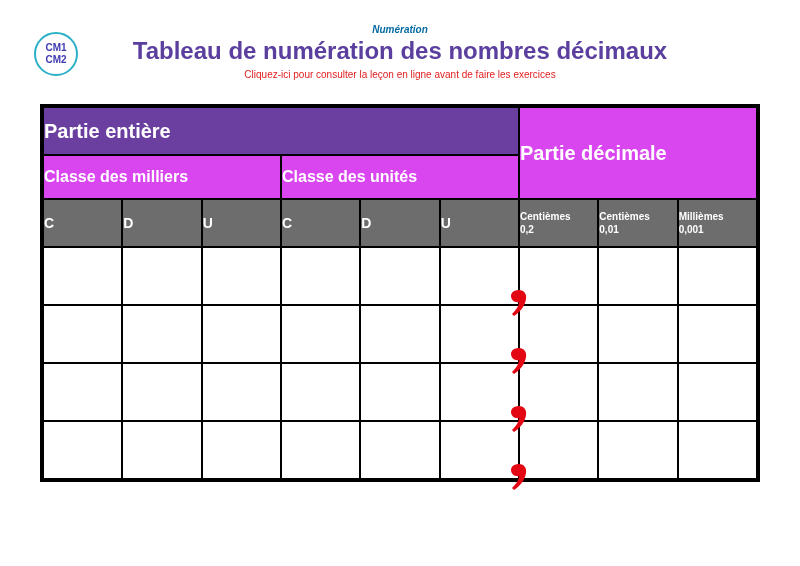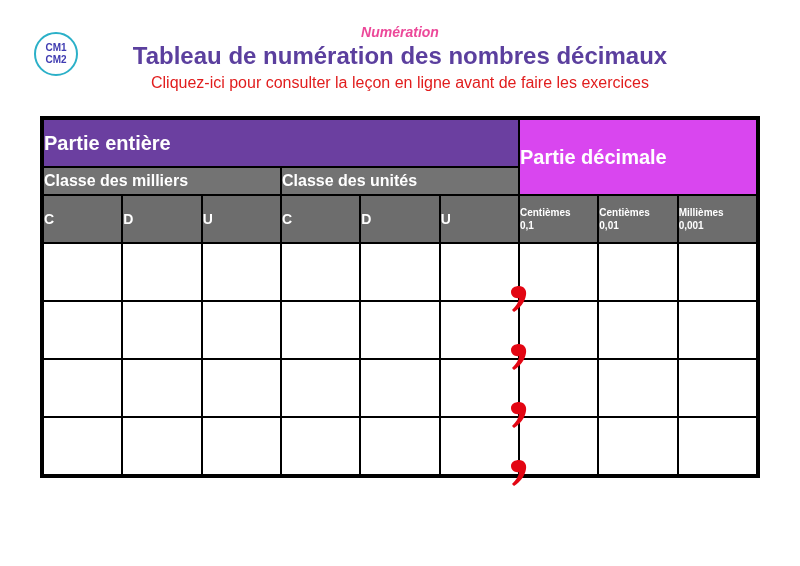--- a/index.html
+++ b/index.html
@@ -25,31 +25,31 @@
     justify-content: center;
     font-size: 10px;
     font-weight: bold;
     color: #3f3bb1;
     line-height: 1.2;
   }
   .header { text-align: center; }
   .supertitle {
     font-style: italic;
     font-weight: bold;
-    font-size: 14px;
-    color: #ec4899;
+    font-size: 10px;
+    color: #0369a1;
   }
   .title {
     font-size: 24px;
     color: #5b3f9e;
     font-weight: 600;
     margin-top: 2px;
   }
   .subtitle {
-    font-size: 16px;
+    font-size: 10px;
     color: #e11d1d;
     margin-top: 4px;
   }
   .table-wrap {
     margin-top: 24px;
     border: 2px solid #000;
   }
   table {
     border-collapse: collapse;
     width: 100%;
@@ -69,25 +69,25 @@
     border-right: 2px solid #000;
   }
   .hdr-green {
     background: #d946ef;
     color: #fff;
     font-size: 20px;
     font-weight: bold;
     border-left: 2px solid #000;
   }
   .hdr-teal {
-    background: #737373;
+    background: #d946ef;
     color: #fff;
     font-size: 16px;
     font-weight: bold;
-    height: 28px;
+    height: 44px;
   }
   .hdr-gray {
     background: #6d6d6d;
     color: #fff;
     font-weight: bold;
     font-size: 14px;
     height: 48px;
   }
   .hdr-gray-small {
     background: #6d6d6d;
@@ -139,21 +139,21 @@
   </tr>
   <tr>
     <th class="hdr-gray">C</th>
     <th class="hdr-gray">D</th>
     <th class="hdr-gray">U</th>
     <th class="hdr-gray">C</th>
     <th class="hdr-gray">D</th>
     <th class="hdr-gray">U</th>
     <th class="hdr-gray-small">
       <div>Centièmes</div>
-      <div>0,1</div>
+      <div>0,2</div>
     </th>
     <th class="hdr-gray-small">
       <div>Centièmes</div>
       <div>0,01</div>
     </th>
     <th class="hdr-gray-small">
       <div>Millièmes</div>
       <div>0,001</div>
     </th>
   </tr>

